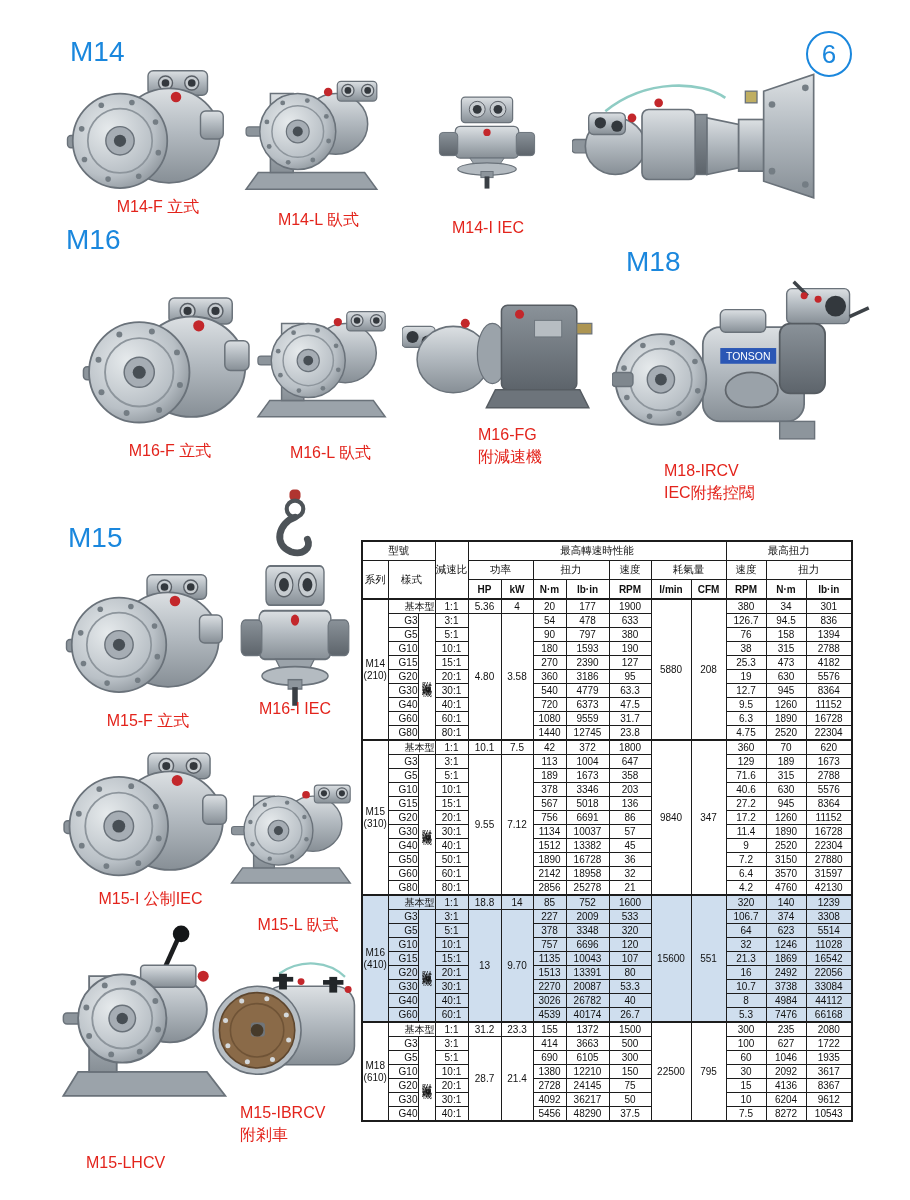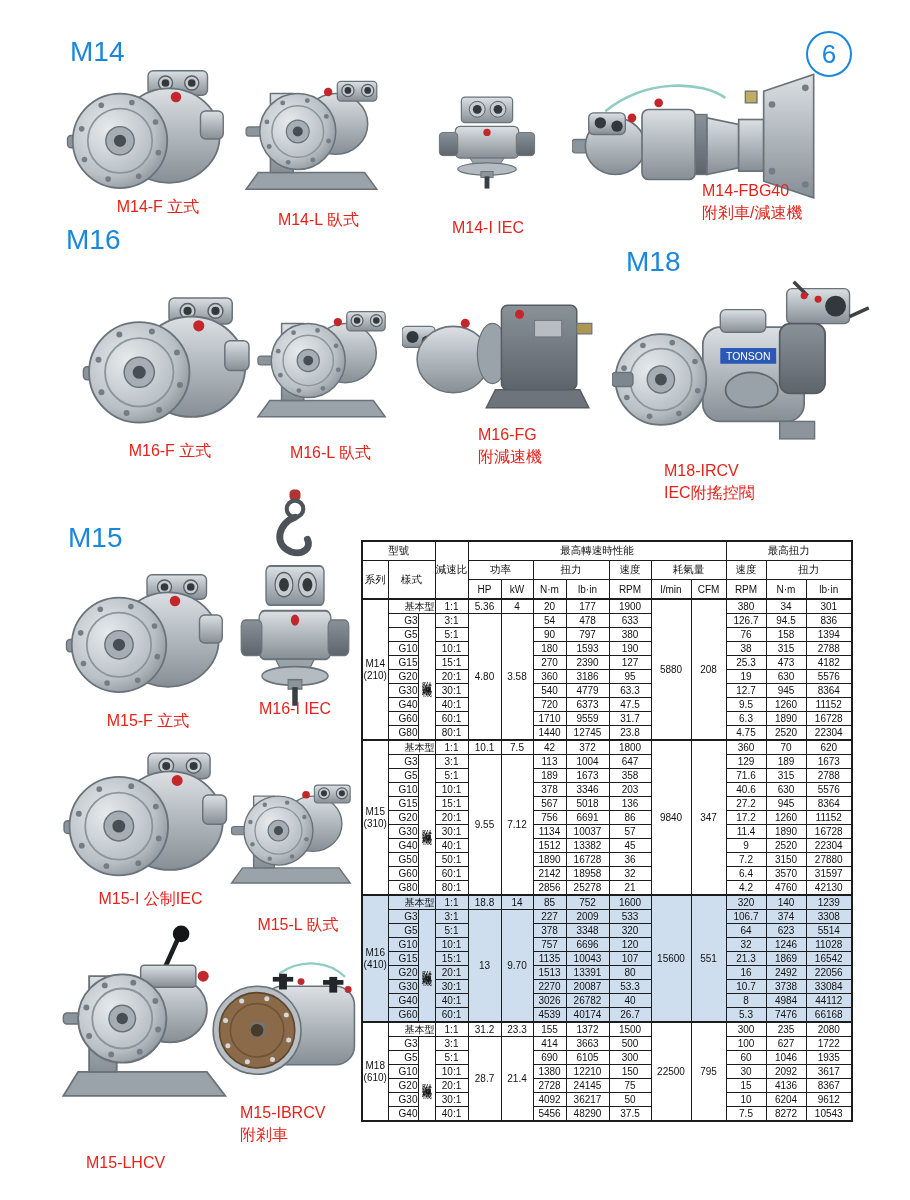--- a/index.html
+++ b/index.html
@@ -11,21 +11,21 @@
   #badge{position:absolute;left:806px;top:31px;width:42px;height:42px;border:2.5px solid #1a87dd;
          border-radius:50%;color:#1a87dd;font-size:26px;display:flex;align-items:center;justify-content:center;}
   .photo{position:absolute;}
   .photo svg{width:100%;height:100%;display:block;}
   
   #spec{position:absolute;left:361px;top:540px;border-collapse:collapse;table-layout:fixed;
         border:2px solid #1c1c1c;font-size:10px;color:#111;}
   #spec th,#spec td{border:1px solid #1c1c1c;padding:0;text-align:center;vertical-align:middle;
         overflow:hidden;white-space:nowrap;}
   #spec th{height:18px;font-weight:400;font-size:10.5px;}
-  #spec tr.units th{font-weight:400;font-size:10px;}
+  #spec tr.units th{font-weight:700;font-size:10px;}
   #spec td{height:13px;line-height:1;}
   #spec td.gl{text-align:right;padding-left:3px;}
   #spec td.series{font-size:10px;line-height:1.2;}
   #spec td.vertcell{vertical-align:middle;}
   #spec .vert{writing-mode:vertical-rl;text-orientation:upright;margin:0 auto;line-height:1;
         letter-spacing:2px;font-size:10px;}
   #spec tr.gtop td{border-top:2px solid #1c1c1c;}
   #spec tr.hl td{background:#cfdeee;}
 </style>
 </head>
@@ -596,24 +596,20 @@
         <circle cx="36.2" cy="31.9" r="1.6" fill="#d4d8db"></circle>
         <circle cx="48.6" cy="42.2" r="1.6" fill="#d4d8db"></circle>
     <rect x="26" y="47" width="9" height="9" rx="2" fill="#70757a"></rect>
     <circle cx="30" cy="52" r="4" fill="#463a2a"></circle>
       </svg>
     </div>
 
   <div class="plabel center" style="left:88px;top:196px;width:140px">M14-F 立式</div>
   <div class="plabel center" style="left:246px;top:209px;width:145px">M14-L 臥式</div>
   <div class="plabel center" style="left:428px;top:217px;width:120px">M14-I  IEC</div>
-  <div class="plabel" style="left:702px;top:180px">
-    <div>M14-FBG40</div>
-    <div>附剎車/減速機</div>
-  </div>
   <div class="plabel center" style="left:90px;top:440px;width:160px">M16-F  立式</div>
   <div class="plabel center" style="left:258px;top:442px;width:145px">M16-L 臥式</div>
   <div class="plabel" style="left:478px;top:424px">
     <div>M16-FG</div>
     <div>附減速機</div>
   </div>
   <div class="plabel" style="left:664px;top:460px">
     <div>M18-IRCV</div>
     <div>IEC附搖控閥</div>
   </div>
@@ -762,21 +758,21 @@
           <td>720</td>
           <td>6373</td>
           <td>47.5</td>
           <td>9.5</td>
           <td>1260</td>
           <td>11152</td>
         </tr>
         <tr class="">
           <td class="gl">G60</td>
           <td>60:1</td>
-          <td>1710</td>
+          <td>1080</td>
           <td>9559</td>
           <td>31.7</td>
           <td>6.3</td>
           <td>1890</td>
           <td>16728</td>
         </tr>
         <tr class="">
           <td class="gl">G80</td>
           <td>80:1</td>
           <td>1440</td>

